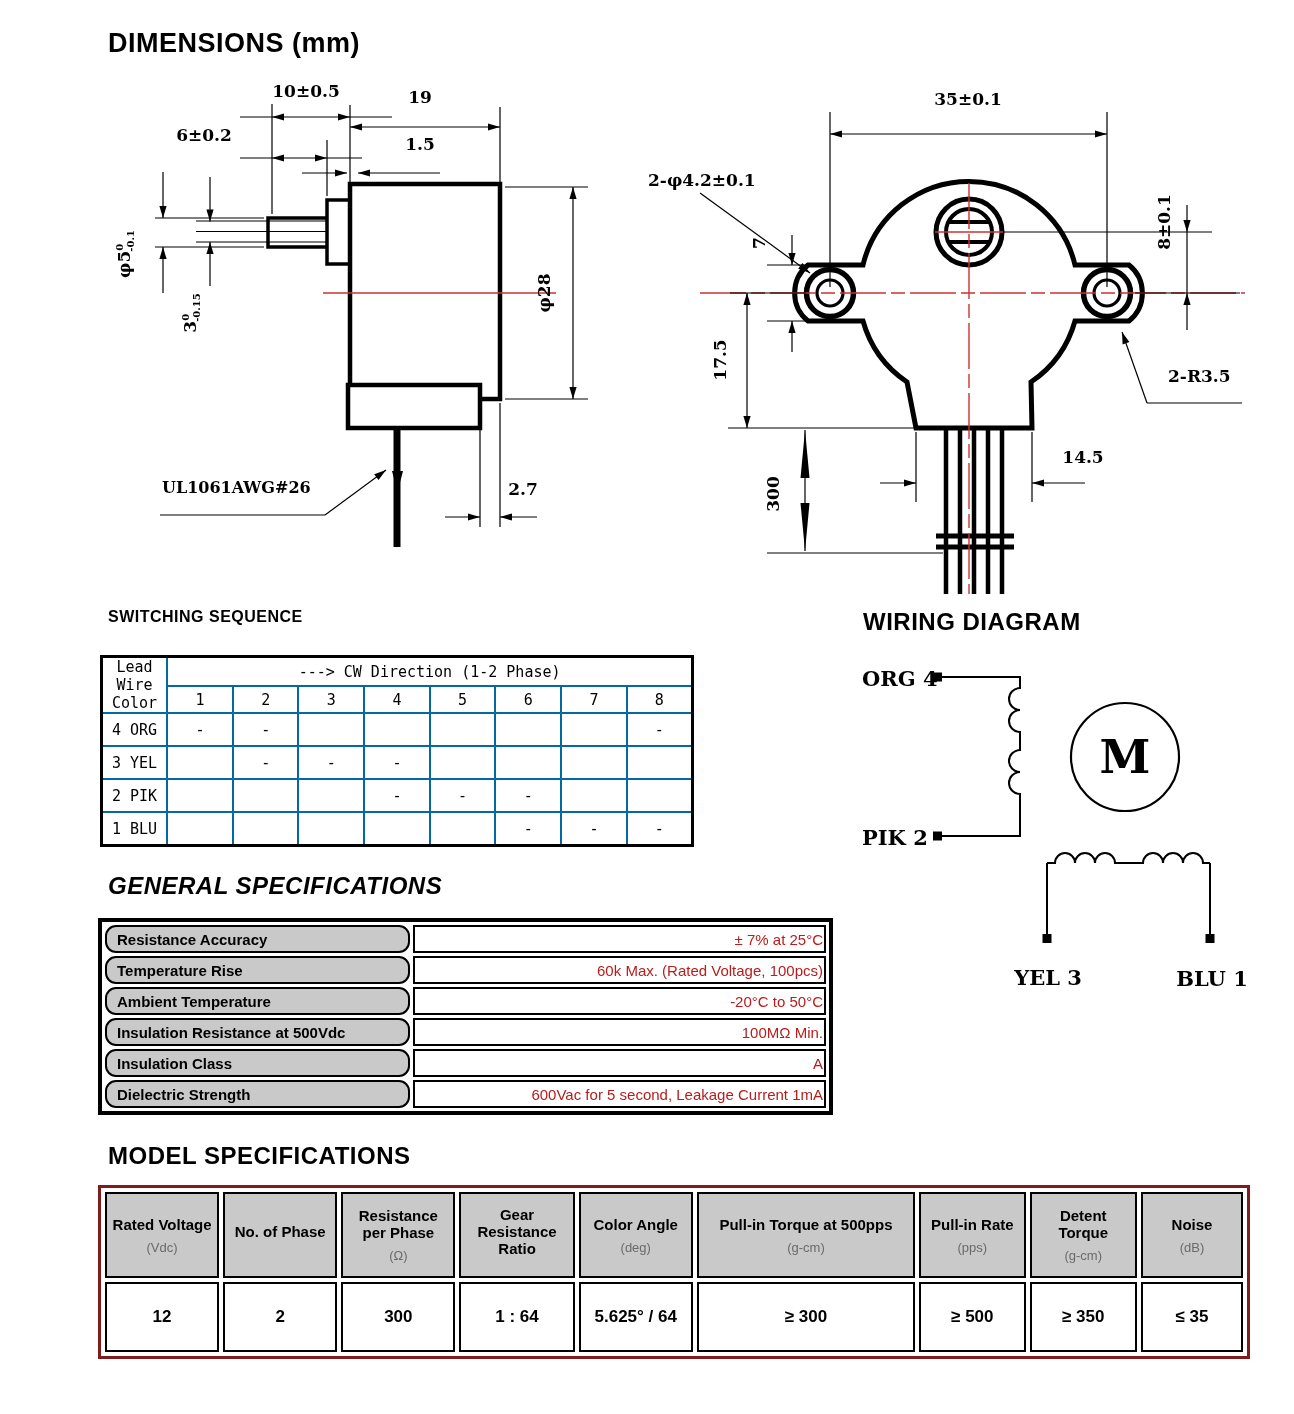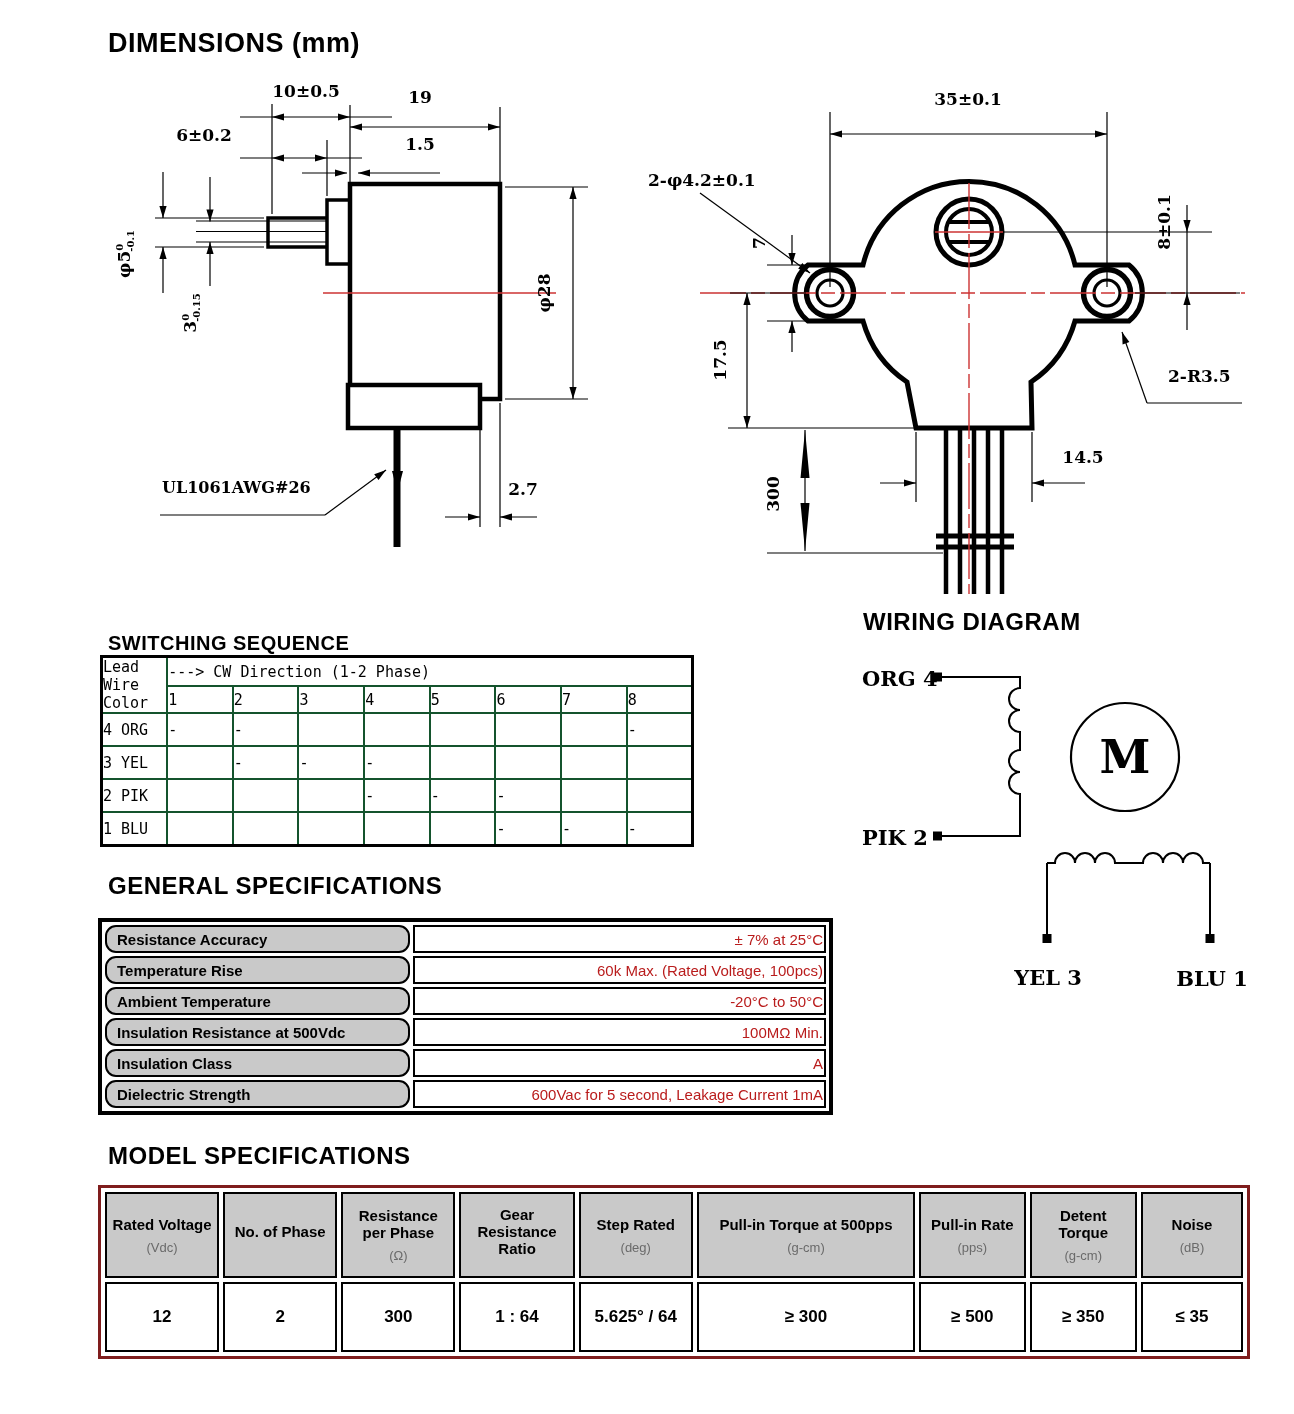--- a/index.html
+++ b/index.html
@@ -1,37 +1,37 @@
 <!DOCTYPE html>
 <html><head>
 <meta charset="utf-8">
 <style>
   html,body{margin:0;padding:0;background:#fff;}
   #page{position:relative;width:1294px;height:1414px;background:#ffffff;overflow:hidden;
         font-family:"Liberation Sans",sans-serif;color:#000;}
   .heading{position:absolute;font-family:"Liberation Sans",sans-serif;font-weight:bold;
            color:#000000;letter-spacing:0.5px;white-space:nowrap;}
   .h-dim{left:108px;top:28px;font-size:27px;}
-  .h-sw{left:108px;top:632px;font-size:20px;}
+  .h-sw{left:108px;top:608px;font-size:16px;}
   .h-wire{left:863px;top:608px;font-size:24px;}
-  .h-gen{left:108px;top:872px;font-size:24px;}
+  .h-gen{left:108px;top:872px;font-size:24px;font-style:italic;}
   .h-mod{left:108px;top:1142px;font-size:24px;}
   svg{position:absolute;left:0;top:0;}
   svg text{fill:#000;}
   .dimt{font-family:"DejaVu Serif",serif;font-weight:bold;font-size:17px;}
   .dimt2{font-family:"DejaVu Serif",serif;font-weight:bold;font-size:16px;}
   .tol{font-size:10px;}
   .wlab{font-family:"DejaVu Serif",serif;font-weight:bold;font-size:21px;}
   .mlet{font-family:"DejaVu Serif",serif;font-weight:bold;font-size:46px;}
 
   
   table.sw{position:absolute;left:100px;top:655px;width:594px;border-collapse:collapse;
            table-layout:fixed;font-family:"DejaVu Sans Mono",monospace;font-size:15px;
            border:3px solid #000;}
-  table.sw td{border:2px solid #14532d;text-align:left;padding:0;height:31px;}
+  table.sw td{border:2px solid #0369a1;text-align:center;padding:0;height:31px;}
   table.sw tr.hr1 td{height:27px;}
   table.sw tr.hr2 td{height:25px;}
   table.sw td.lab{font-size:15px;}
 
   
   table.gen{position:absolute;left:98px;top:918px;width:735px;border-collapse:separate;
             border-spacing:3px;border:4px solid #000;background:#fff;table-layout:fixed;}
   table.gen td{border:2px solid #000;height:22px;font-size:15px;vertical-align:middle;}
   table.gen td.gl{width:290px;background:#c9c9c9;font-weight:bold;padding-left:10px;border-radius:11px;}
   table.gen td.gv{text-align:right;color:#b91c1c;}
@@ -324,21 +324,21 @@
       </th>
       <th>
         <div>Resistance per Phase</div>
         <div class="mu">(Ω)</div>
       </th>
       <th>
         <div>Gear Resistance Ratio</div>
         <div class="mu"></div>
       </th>
       <th>
-        <div>Step Rated</div>
+        <div>Color Angle</div>
         <div class="mu">(deg)</div>
       </th>
       <th>
         <div>Pull-in Torque at 500pps</div>
         <div class="mu">(g-cm)</div>
       </th>
       <th>
         <div>Pull-in Rate</div>
         <div class="mu">(pps)</div>
       </th>

